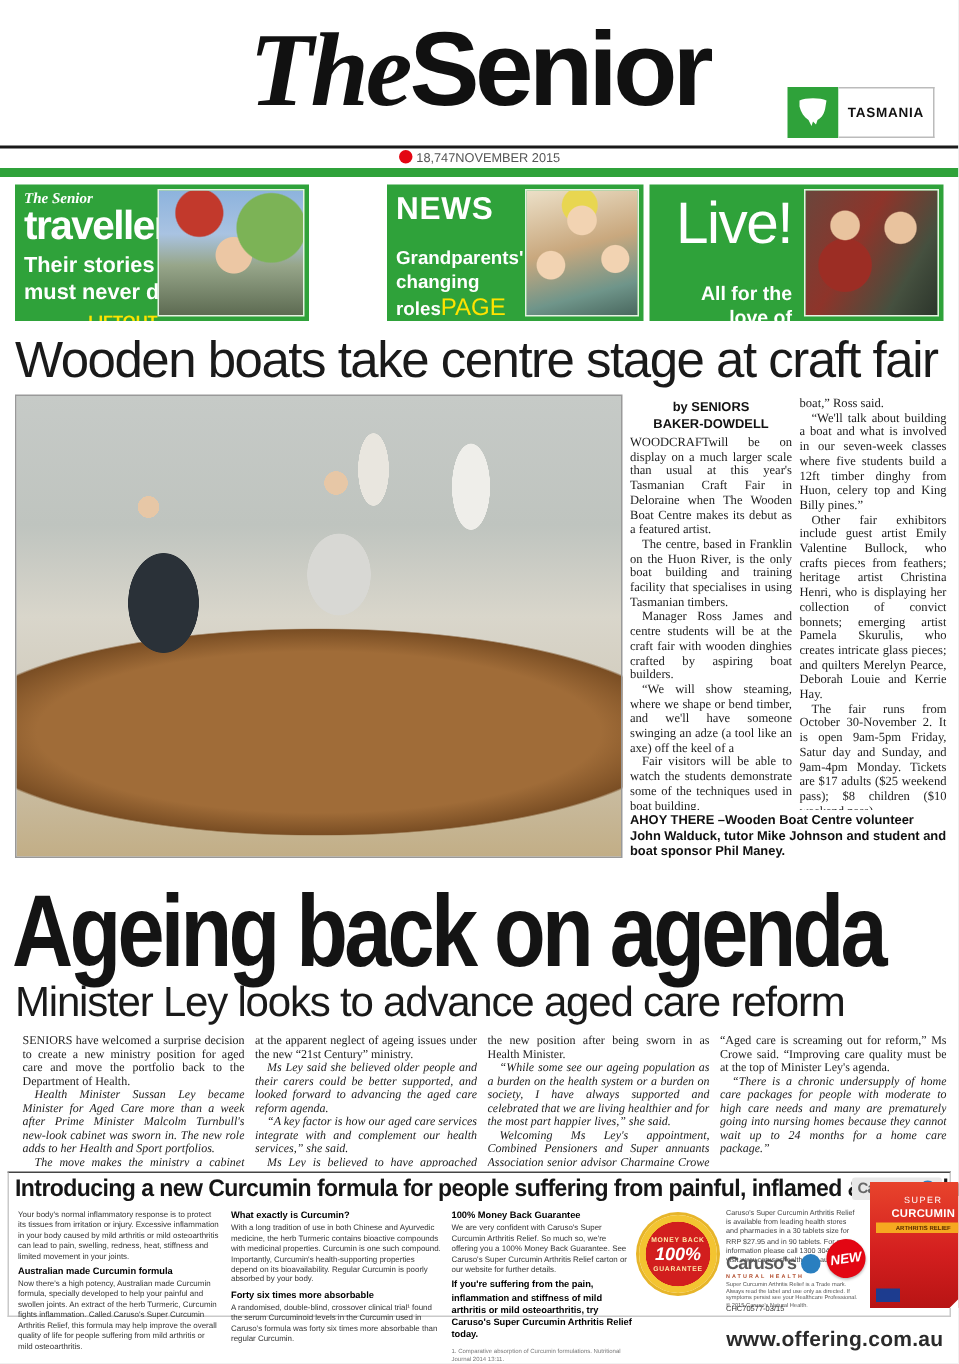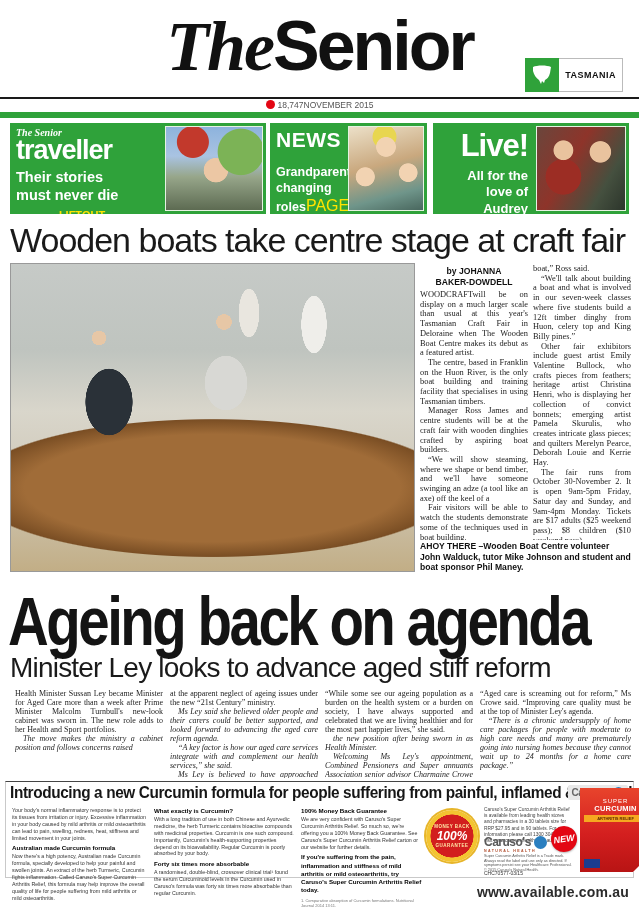--- a/index.html
+++ b/index.html
@@ -21,22 +21,22 @@
                   border-left:none; padding:11px 6px; background:#fff; }
   .mast-rule { position:absolute; top:97px; left:0; width:639px; height:2px; background:#1a1a1a; }
   .issue-line { position:absolute; top:100px; left:0; width:100%; text-align:center;
                 font-size:8.5px; color:#555; }
   .issue-dot { display:inline-block; width:9px; height:9px; border-radius:50%;
                background:#e30613; vertical-align:-1px; margin-right:3px; }
   .green-bar { position:absolute; top:112px; left:0; width:639px; height:6px; background:#2fa23a; }
 
   
   .teaser { position:absolute; top:123px; height:91px; background:#2fa23a; color:#fff; overflow:hidden; }
-  .t1 { left:10px; width:256px; }
-  .t2 { left:270px; width:157px; }
+  .t1 { left:10px; width:196px; }
+  .t2 { left:258px; width:171px; }
   .t3 { left:433px; width:196px; }
   .teaser .txt { position:absolute; top:0; left:0; bottom:0; padding:5px 6px; }
   .t1 .txt { width:144px; }
   .t2 .txt { width:94px; }
   .t3 .txt { width:101px; text-align:right; }
   .teaser .photo { position:absolute; top:3px; bottom:3px; border:1px solid #e6f2e2; }
   .t1 .photo { right:3px; width:98px;
     background:
       radial-gradient(circle at 28% 18%, #c2392c 0 16%, rgba(0,0,0,0) 17%),
       radial-gradient(circle at 78% 30%, #7cb356 0 24%, rgba(0,0,0,0) 25%),
@@ -57,21 +57,21 @@
       linear-gradient(120deg,#6a463c 0%,#8e342a 40%,#45503f 75%,#2c352b 100%); }
   .trav-brand-small { font-size:10px; font-weight:700; font-style:italic;
                       font-family:"Liberation Serif", serif; line-height:1; }
   .trav-brand { font-size:27px; font-weight:900; letter-spacing:-1px; line-height:.9; margin-bottom:6px; }
   .teaser-line { font-size:14.5px; font-weight:700; line-height:1.25; }
   .teaser-tag { color:#ffe300; font-weight:700; font-size:11px; text-align:center; margin-top:4px; }
   .t2 .hdr { font-size:21px; font-weight:900; letter-spacing:.5px; margin-bottom:12px; }
   .t2 .teaser-line { font-size:12.5px; line-height:1.3; }
   .t2 .pg-row { display:flex; justify-content:space-between; align-items:baseline; }
   .pg { color:#ffe300; font-weight:400; font-size:16px; }
-  .t3 .hdr { font-size:31px; font-weight:700; letter-spacing:-1px; margin-bottom:4px; }
+  .t3 .hdr { font-size:39px; font-weight:400; letter-spacing:-1px; margin-bottom:16px; }
   .t3 .teaser-line { font-size:13px; line-height:1.25; }
 
   
   .h1-wooden { position:absolute; top:221px; left:10px; width:625px;
                font-size:34px; font-weight:400; letter-spacing:-1px; color:#1a1a1a; white-space:nowrap; }
   .main-photo { position:absolute; top:263px; left:10px; width:405px; height:309px;
     border:1px solid #999;
     background:
       radial-gradient(closest-side, #efeeea 0 60%, rgba(0,0,0,0) 61%) 78% 6% / 42px 95px no-repeat,
       radial-gradient(closest-side, #e9e6df 0 60%, rgba(0,0,0,0) 61%) 60% 4% / 34px 80px no-repeat,
@@ -212,54 +212,55 @@
       <div class="teaser-line">All for the</div>
       <div class="teaser-line">love of Audrey</div>
 
     </div>
     <div class="photo"></div>
   </div>
 
   <div class="h1-wooden">Wooden boats take centre stage at craft fair</div>
   <div class="main-photo"></div>
   <div class="byline">
-    <div>by JOHANNA</div>
+    <div>by SENIORS</div>
     <div>BAKER-DOWDELL</div>
   </div>
   <div class="newscol s1c1">
     <p>WOODCRAFTwill be on display on a much larger scale than usual at this year's Tasmanian Craft Fair in Deloraine when The Wooden Boat Centre makes its debut as a featured artist.</p>
     <p>The centre, based in Franklin on the Huon River, is the only boat building and training facility that specialises in using Tasmanian timbers.</p>
     <p>Manager Ross James and centre students will be at the craft fair with wooden dinghies crafted by aspiring boat builders.</p>
     <p>“We will show steaming, where we shape or bend timber, and we'll have someone swinging an adze (a tool like an axe) off the keel of a</p>
     <p>Fair visitors will be able to watch the students demonstrate some of the techniques used in boat building.</p>
   </div>
   <div class="newscol s1c2">
     <p>boat,” Ross said.</p>
     <p>“We'll talk about building a boat and what is involved in our seven-week classes where five students build a 12ft timber dinghy from Huon, celery top and King Billy pines.”</p>
     <p>Other fair exhibitors include guest artist Emily Valentine Bullock, who crafts pieces from feathers; heritage artist Christina Henri, who is displaying her collection of convict bonnets; emerging artist Pamela Skurulis, who creates intricate glass pieces; and quilters Merelyn Pearce, Deborah Louie and Kerrie Hay.</p>
     <p>The fair runs from October 30-November 2. It is open 9am-5pm Friday, Satur day and Sunday, and 9am-4pm Monday. Tickets are $17 adults ($25 weekend pass); $8 children ($10 weekend pass).</p>
 
   </div>
   <div class="caption">AHOY THERE –Wooden Boat Centre volunteer John Walduck, tutor Mike Johnson and student and boat sponsor Phil Maney.</div>
 
   <div class="h2-ageing">Ageing back on agenda</div>
-  <div class="h2-sub">Minister Ley looks to advance aged stiff reform</div>
+  <div class="h2-sub">Minister Ley looks to advance aged care reform</div>
   <div class="s2col s2c1">
+    <p>SENIORS have welcomed a surprise decision to create a new ministry position for aged care and move the portfolio back to the Department of Health.</p>
     <p>Health Minister Sussan Ley became Minister for Aged Care more than a week after Prime Minister Malcolm Turnbull's new-look cabinet was sworn in. The new role adds to her Health and Sport portfolios.</p>
     <p>The move makes the ministry a cabinet position and follows concerns raised</p>
   </div>
   <div class="s2col s2c2">
     <p>at the apparent neglect of ageing issues under the new “21st Century” ministry.</p>
     <p>Ms Ley said she believed older people and their carers could be better supported, and looked forward to advancing the aged care reform agenda.</p>
     <p>“A key factor is how our aged care services integrate with and complement our health services,” she said.</p>
     <p>Ms Ley is believed to have approached Prime Minister Malcolm Turnbull seeking</p>
   </div>
   <div class="s2col s2c3">
+    <p>the new position after being sworn in as Health Minister.</p>
     <p>“While some see our ageing population as a burden on the health system or a burden on society, I have always supported and celebrated that we are living healthier and for the most part happier lives,” she said.</p>
-    <p>the new position after being sworn in as Health Minister.</p>
     <p>Welcoming Ms Ley's appointment, Combined Pensioners and Super annuants Association senior advisor Charmaine Crowe said many people felt ageing had</p>
   </div>
   <div class="s2col s2c4">
     <p>“Aged care is screaming out for reform,” Ms Crowe said. “Improving care quality must be at the top of Minister Ley's agenda.</p>
     <p>“There is a chronic undersupply of home care packages for people with moderate to high care needs and many are prematurely going into nursing homes because they cannot wait up to 24 months for a home care package.”</p>
   </div>
 
   <div class="ad">
     <div class="ad-headline">Introducing a new Curcumin formula for people suffering from painful, inflamed &amp; stiff arthritic joints</div>
     <div class="ad-minibrand">
@@ -301,15 +302,15 @@
     <div class="new-badge">NEW</div>
     <div class="product">
       <div class="l1">SUPER</div>
       <div class="l2">CURCUMIN</div>
       <div class="l3">ARTHRITIS RELIEF</div>
       <div class="flag"></div>
       <div class="curl"></div>
     </div>
   </div>
 
-  <div class="footer-url">www.available.com.au</div>
+  <div class="footer-url">www.offering.com.au</div>
 
 </div>
 
 </body></html>

